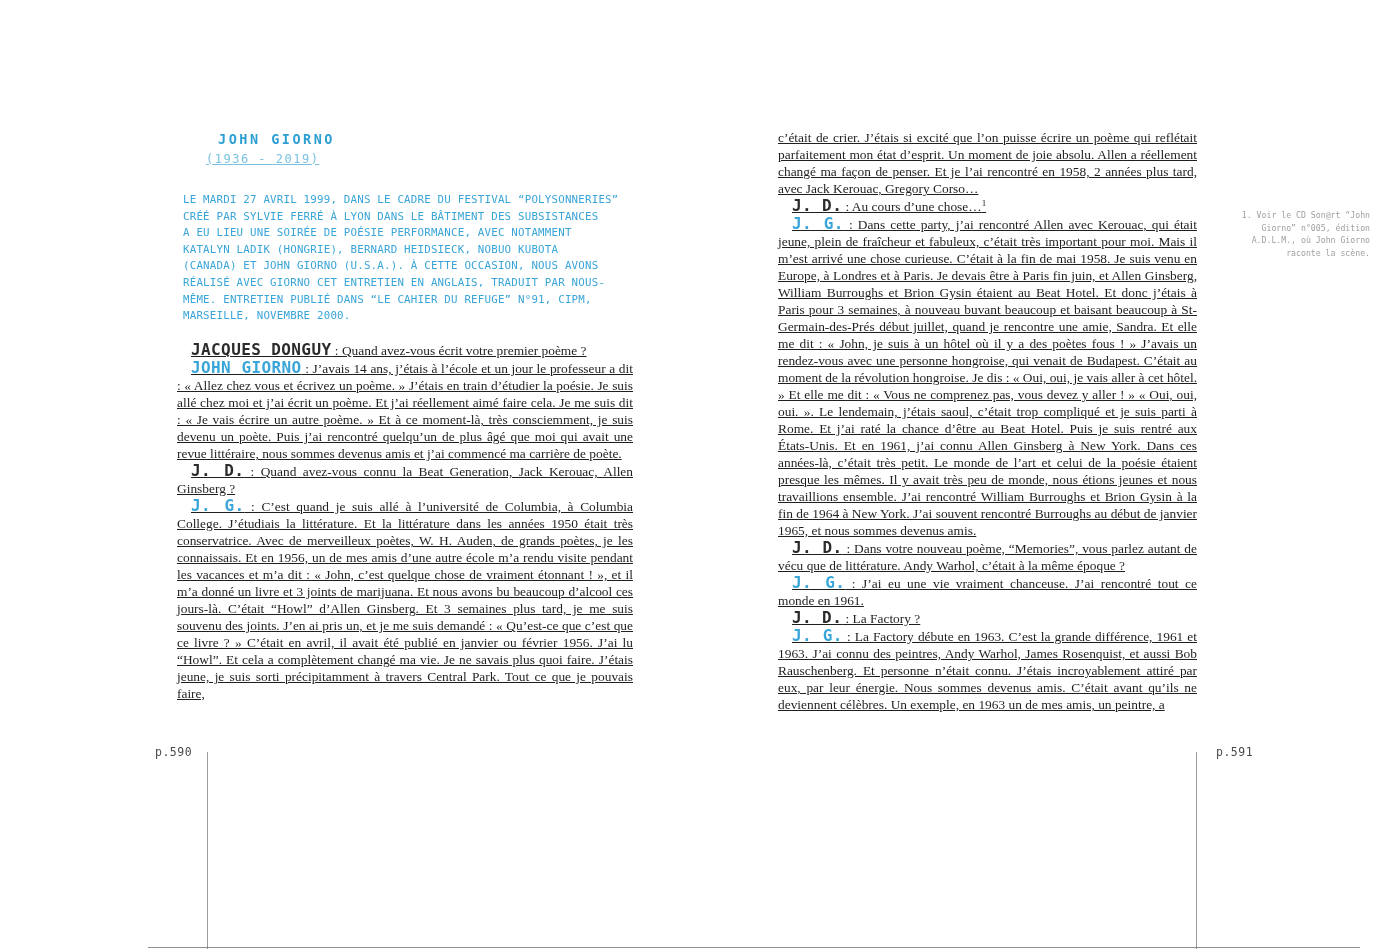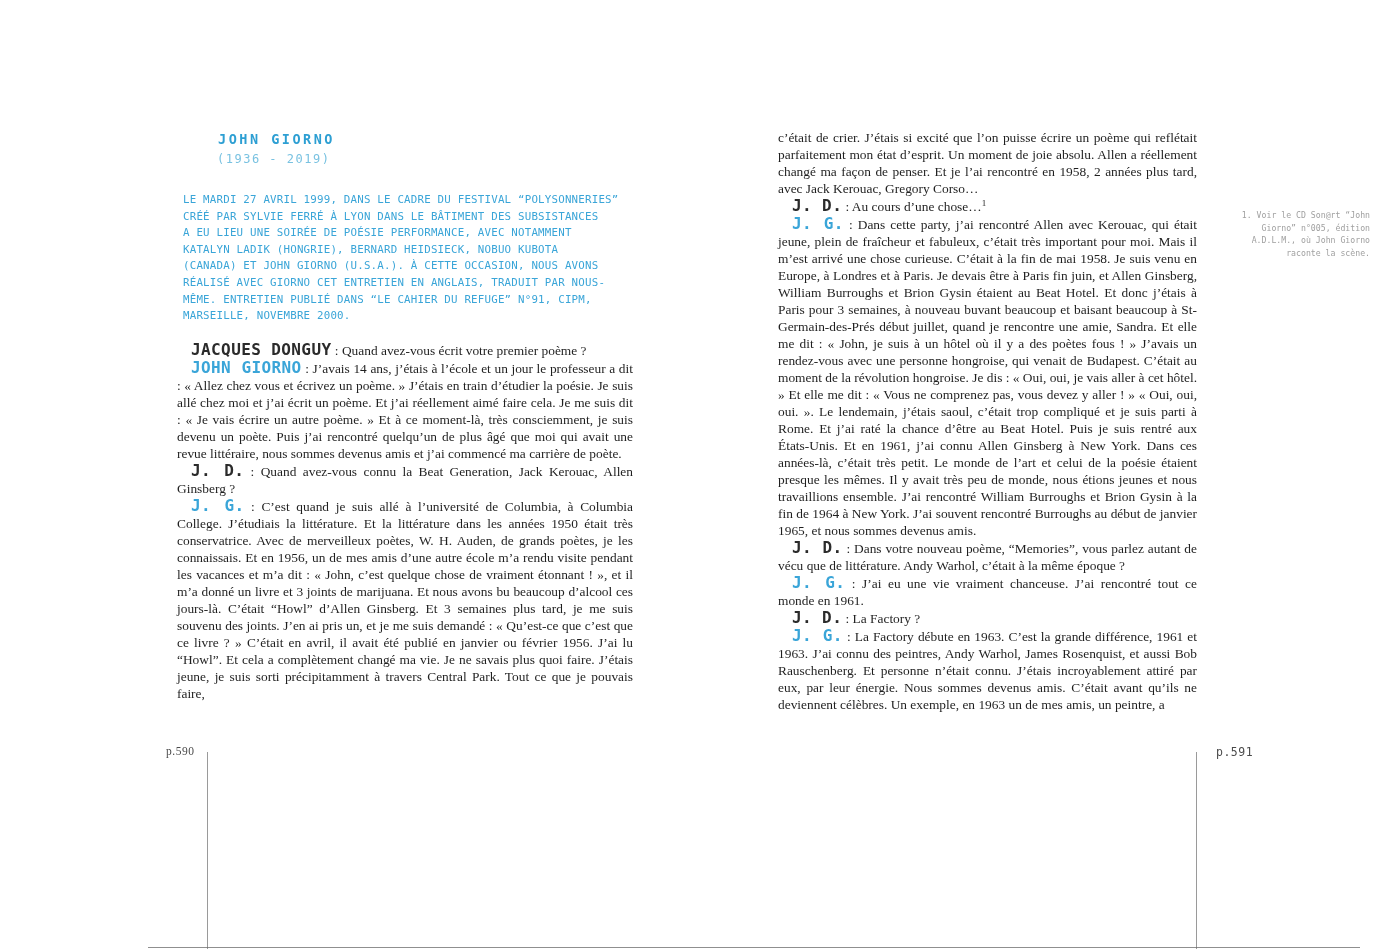--- a/index.html
+++ b/index.html
@@ -11,57 +11,57 @@
     position:absolute;left:148px;top:947px;width:1212px;height:1px;
     background:#6a6a6a;opacity:.75;
   }
   
   .page-title{
     position:absolute;left:218px;top:131px;
     font-family:"DejaVu Sans Mono",monospace;font-weight:bold;
     font-size:13.5px;letter-spacing:2.5px;color:#2d9fd3;
   }
   .page-title-dates{
-    position:absolute;left:217px;top:152px;
+    position:absolute;left:206px;top:152px;
     font-family:"DejaVu Sans Mono",monospace;font-size:12px;
-    letter-spacing:1.5px;color:#79c2e1;
+    letter-spacing:1.5px;color:#79c2e1;text-decoration:underline;
   }
   .intro{
     position:absolute;left:183px;top:192px;width:456px;
     font-family:"DejaVu Sans Mono",monospace;font-size:10.8px;
     line-height:16.6px;letter-spacing:.2px;color:#3aa5d8;
     text-align:left;
   }
   .body-col{
     font-size:13.4px;line-height:17px;text-align:justify;color:#1f1f1f;
   }
   .body-left{position:absolute;left:177px;top:341px;width:456px;}
   .body-right{position:absolute;left:778px;top:129px;width:419px;}
-  .body-col p{margin:0;}
+  .body-col p{margin:0;text-decoration:underline;}
   .body-col p.indent{text-indent:14px;}
   .spk{
     font-family:"DejaVu Sans Mono",monospace;font-weight:bold;
     font-size:16px;letter-spacing:.4px;
   }
   .spk.jd{color:#2b2b2b;}
   .spk.jg{color:#3aa5d8;}
   sup{font-size:9px;line-height:0;}
   
   .margin-note{
     position:absolute;left:1222px;top:209px;width:148px;
     font-family:"DejaVu Sans Mono",monospace;font-size:8.2px;
     line-height:12.5px;color:#a0a0a0;text-align:right;
   }
   
   .folio{
     position:absolute;top:745px;
     font-family:"DejaVu Sans Mono",monospace;font-size:11.5px;
     letter-spacing:.5px;color:#4a4a4a;
   }
-  .folio-left{left:166px;font-family:Liberation Serif, serif;}
+  .folio-left{left:155px;}
   .folio-right{left:1216px;text-align:right;}
   .vrule{
     position:absolute;top:752px;height:197px;width:1px;background:#9a9a9a;
   }
   .vrule-left{left:207px;}
   .vrule-right{left:1196px;}
 </style>
 </head>
 <body>
 

